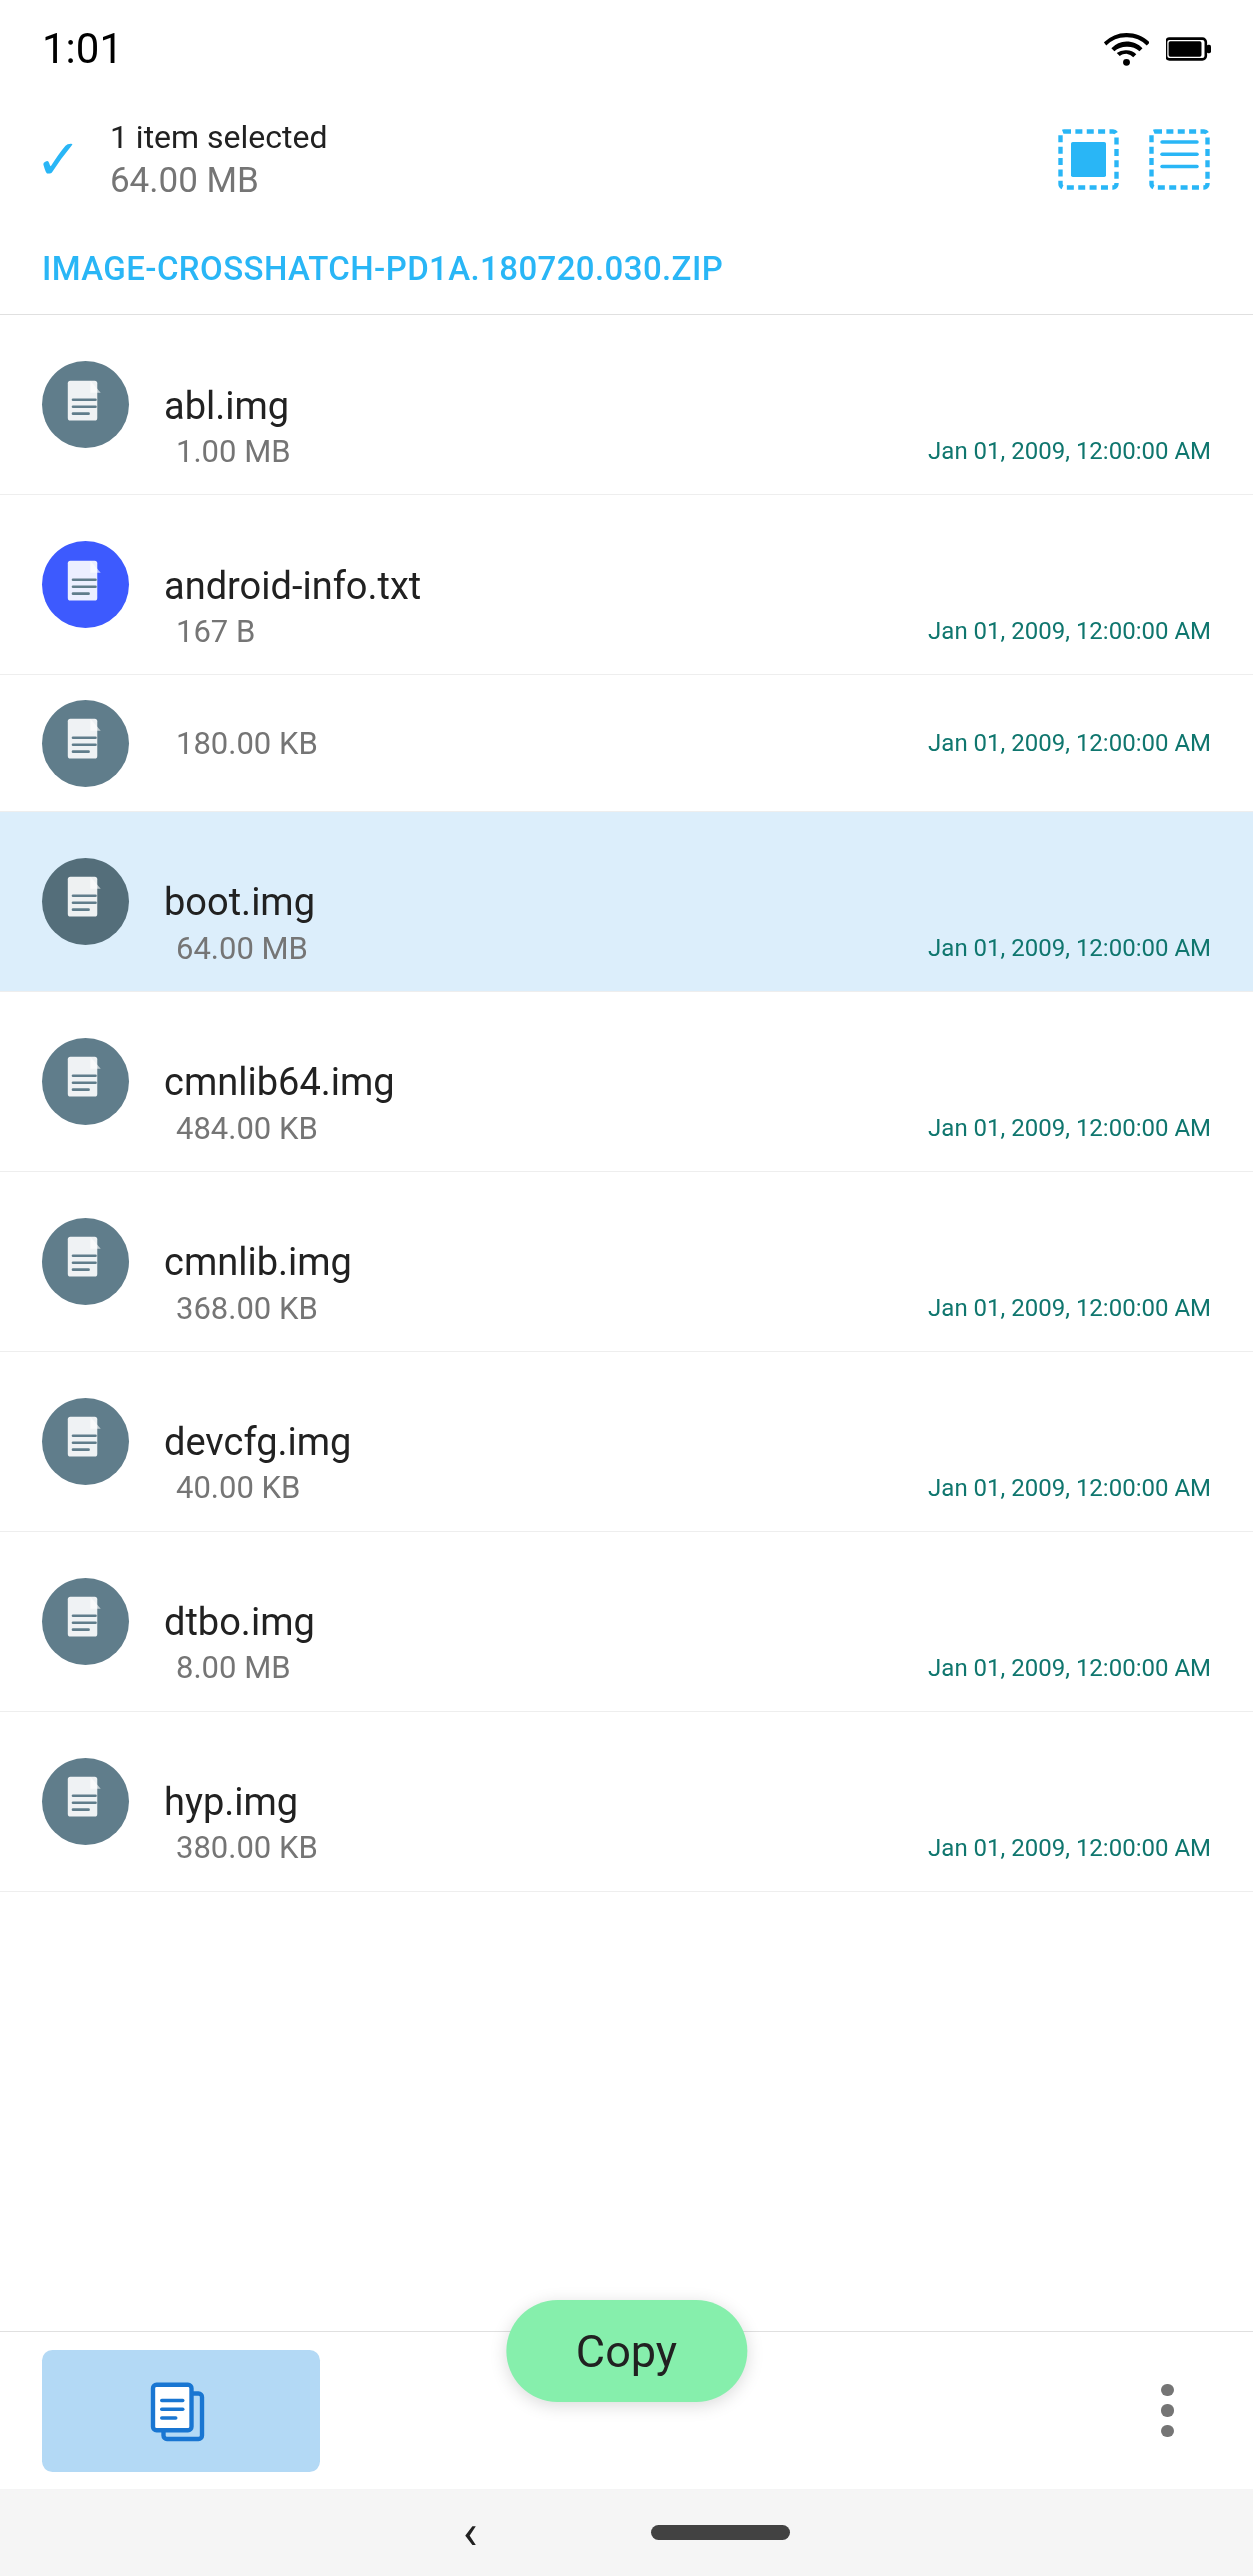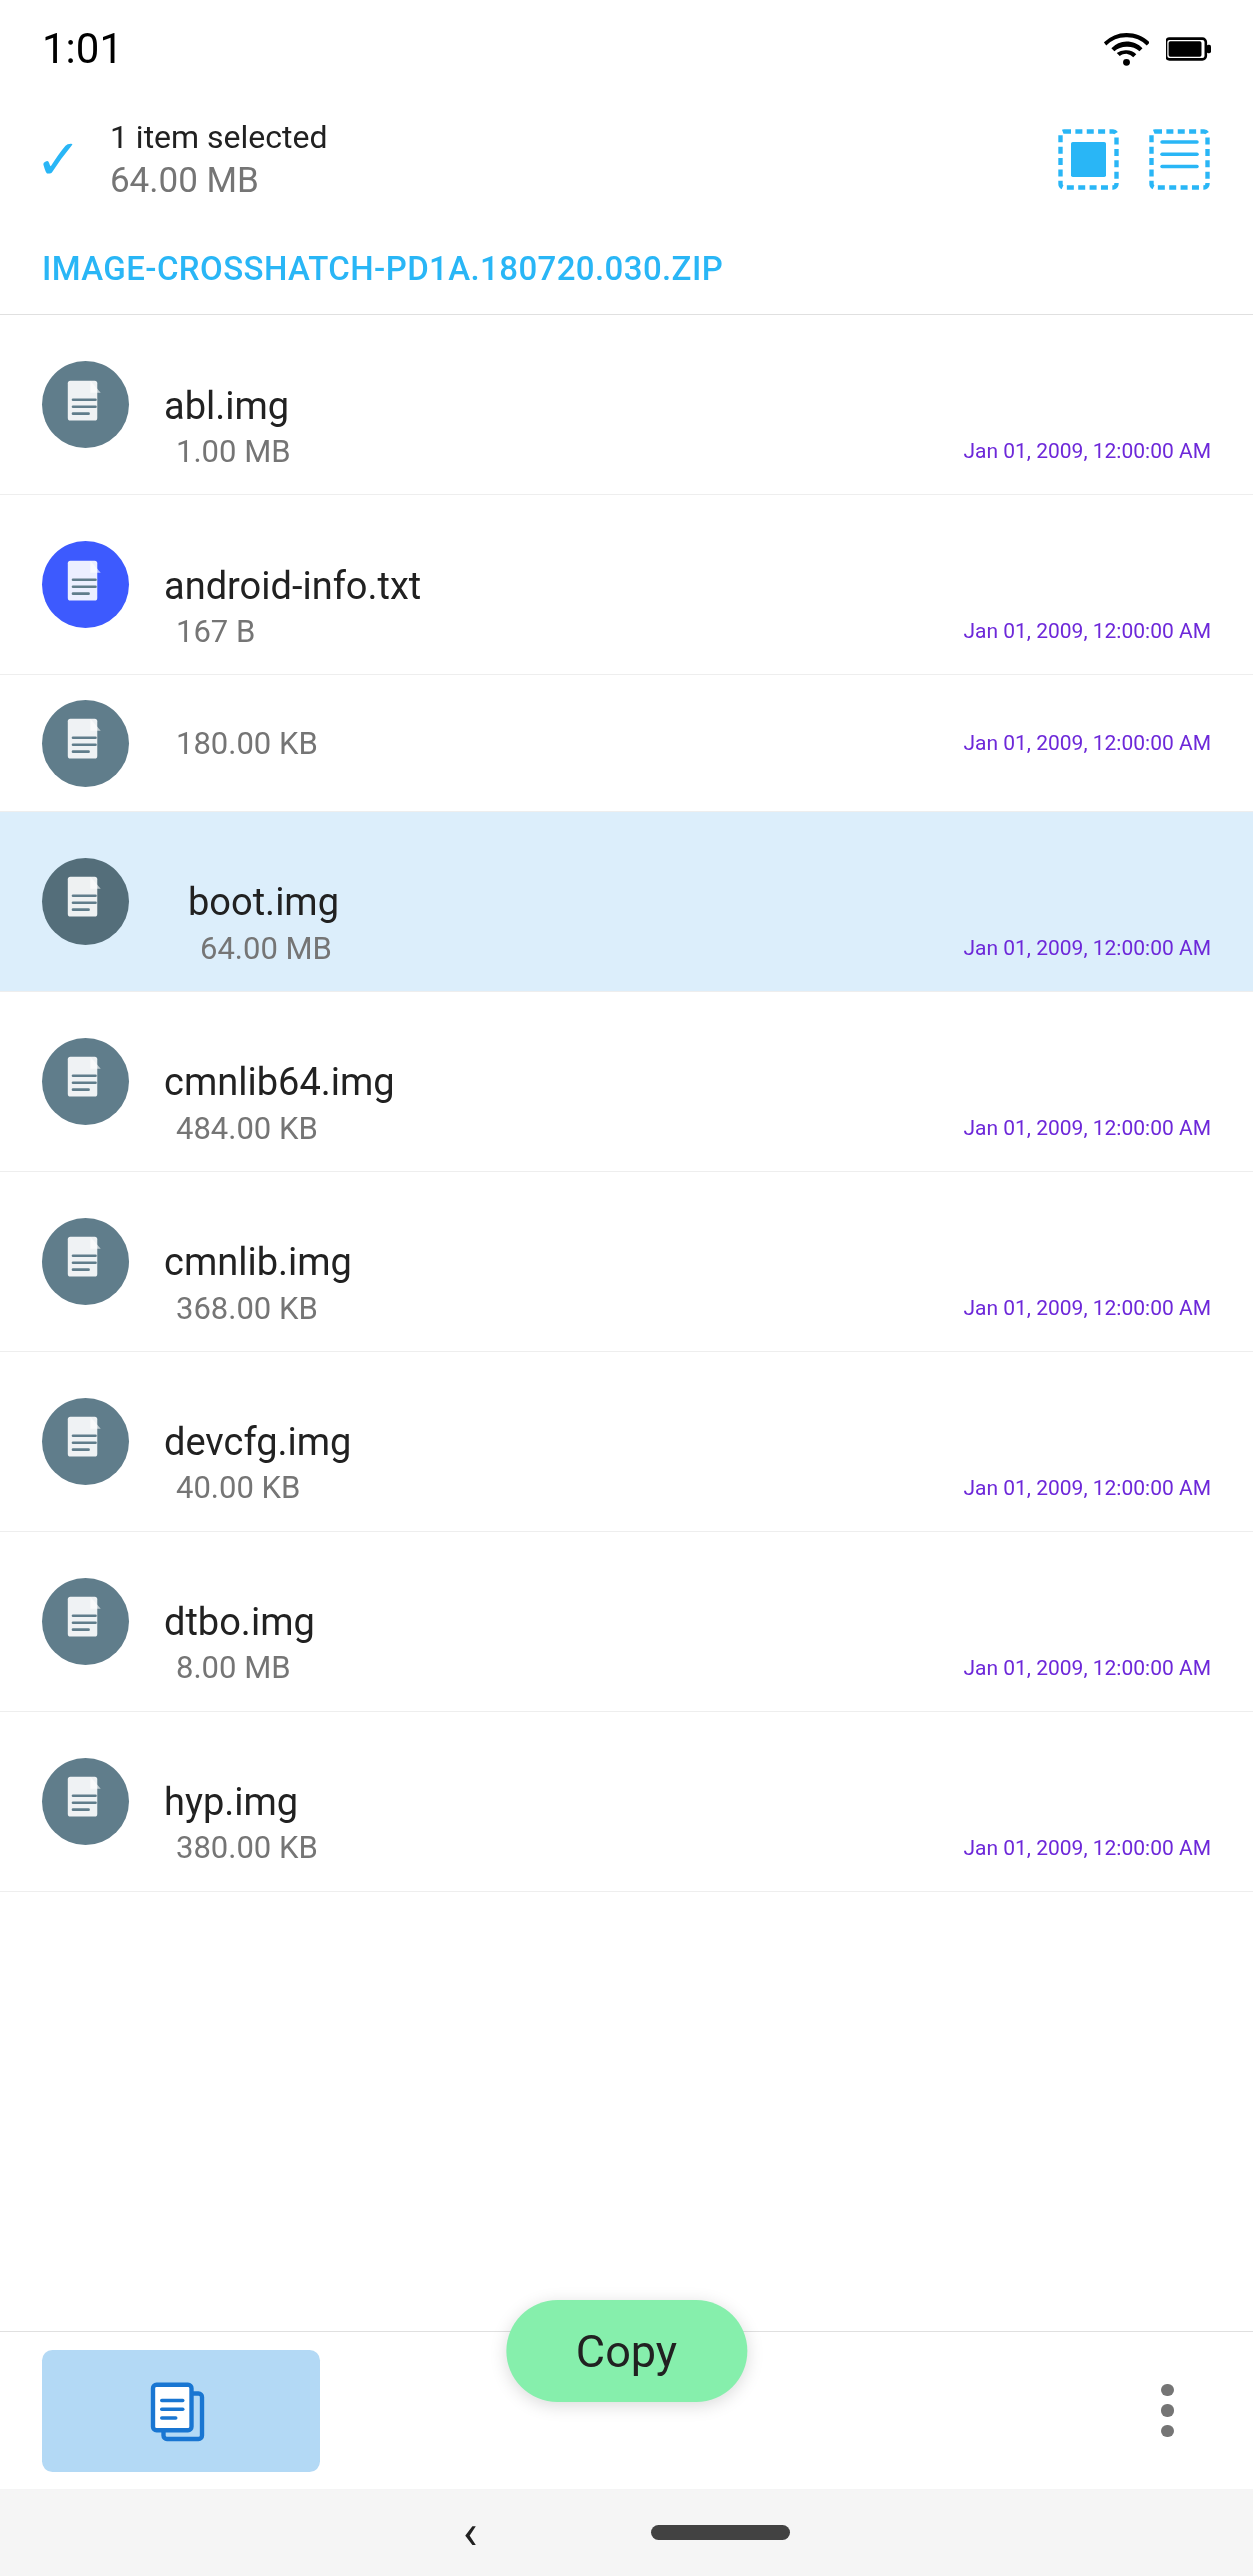--- a/index.html
+++ b/index.html
@@ -87,21 +87,20 @@
     .file-item {
       display: flex;
       align-items: center;
       padding: 24.4px 42px;
       border-bottom: 0.9px solid #eeeeee;
       background: #fff;
       min-height: 131px;
     }
     .file-item.selected {
       background: #DCEEFB;
-      gap: 24px;
     }
     .file-icon-circle {
       width: 87px;
       height: 87px;
       border-radius: 50%;
       background: #607D8B;
       display: flex;
       align-items: center;
       justify-content: center;
       flex-shrink: 0;
@@ -130,22 +129,22 @@
       justify-content: space-between;
       align-items: center;
       width: 100%;
     }
     .file-size {
       font-size: 31px;
       color: #757575;
       margin-left: 12px;
     }
     .file-date {
-      font-size: 21px;
-      color: #6d28d9;
+      font-size: 24px;
+      color: #0f766e;
     }
 
     
     .bottom-toolbar {
       position: fixed;
       bottom: 0;
       left: 0;
       width: 1253px;
       background: #fff;
       border-top: 0.9px solid #e0e0e0;

